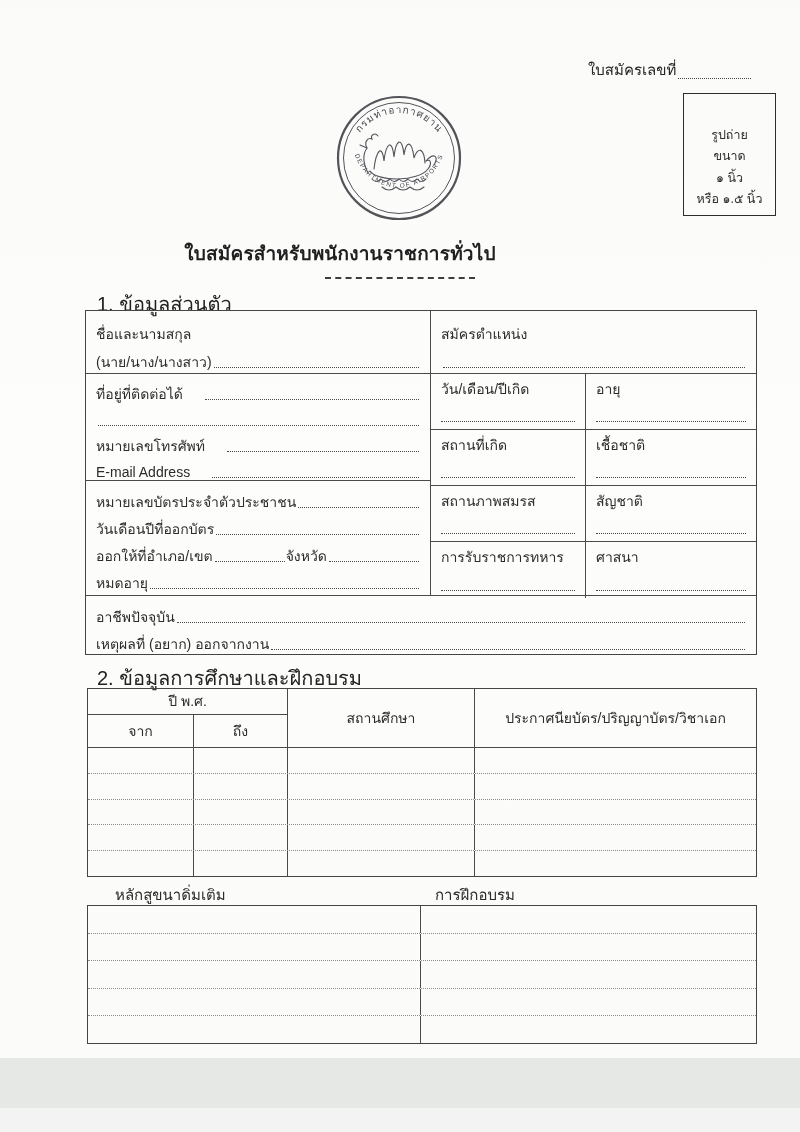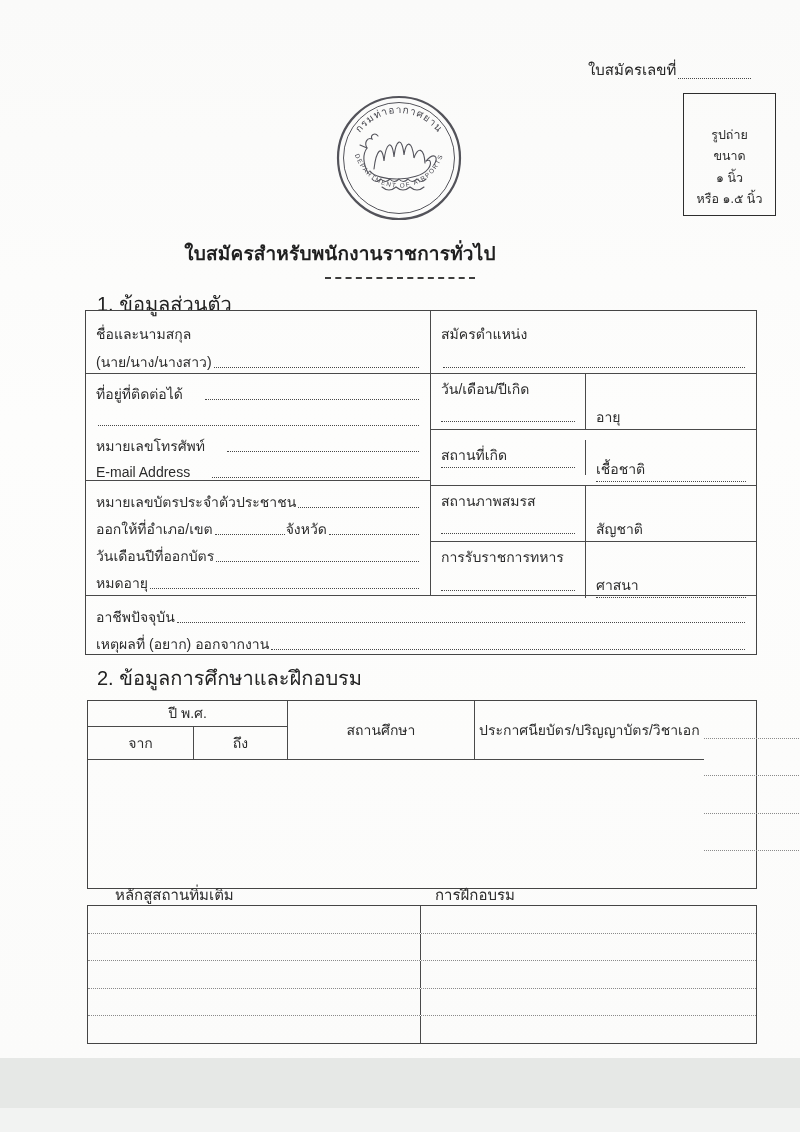--- a/index.html
+++ b/index.html
@@ -30,27 +30,27 @@
   .cellPos{flex:1;}
   .leftcol{width:345px;border-right:1.2px solid #4a4a4a;display:flex;flex-direction:column;box-sizing:border-box;}
   .cellB{height:106px;padding:4px 10px 0;box-sizing:border-box;}
   .cellC{height:115px;border-top:1.2px solid #4a4a4a;padding:4px 10px 0;box-sizing:border-box;}
   .rightcol{flex:1;display:flex;flex-direction:column;}
   .rrow{display:flex;flex:0 0 auto;}
   .rrow + .rrow{border-top:1.2px solid #4a4a4a;}
   .scell{display:flex;flex-direction:column;justify-content:space-between;box-sizing:border-box;padding:6px 10px 7px;}
   .scell .dots{border-bottom:1.5px dotted #474747;height:0;margin-top:2px;}
   .scellL{width:155px;border-right:1.2px solid #4a4a4a;}
-  .scellR{flex:1;margin-top:28px;}
+  .scellR{flex:1;}
   .lh26{height:26px;gap:20px;}
   .lh28{height:28px;}
   .lh27{height:27px;}
 
   
-  .t2{position:absolute;left:87px;top:688px;width:670px;height:189px;border:1.4px solid #454545;box-sizing:border-box;display:flex;flex-direction:row;margin-top:12px;}
+  .t2{position:absolute;left:87px;top:688px;width:670px;height:189px;border:1.4px solid #454545;box-sizing:border-box;display:flex;flex-direction:column;}
   .t2 .hdr{height:58px;display:flex;flex:0 0 auto;border-bottom:1.2px solid #4a4a4a;}
   .yrgrp{width:200px;border-right:1.2px solid #4a4a4a;display:flex;flex-direction:column;box-sizing:border-box;}
   .yrtop{height:25px;border-bottom:1.2px solid #4a4a4a;display:flex;align-items:center;justify-content:center;}
   .yrbot{flex:1;display:flex;}
   .yrfrom{width:106px;border-right:1.2px solid #4a4a4a;display:flex;align-items:center;justify-content:center;box-sizing:border-box;}
   .yrto{flex:1;display:flex;align-items:center;justify-content:center;}
   .schoolh{width:187px;border-right:1.2px solid #4a4a4a;display:flex;align-items:center;justify-content:center;box-sizing:border-box;}
   .certh{flex:1;display:flex;align-items:center;justify-content:center;padding:0 4px;text-align:center;}
   .t2 .bdy{flex:1;display:flex;flex-direction:column;}
   .t2 .erow{flex:1;display:flex;}
@@ -167,47 +167,47 @@
             <span>E-mail Address</span>
             <span class="dl"></span>
           </div>
       </div>
       <div class="cellC thai">
         <div class="fline lh27">
             <span>หมายเลขบัตรประจำตัวประชาชน</span>
             <span class="dl"></span>
           </div>
         <div class="fline lh27">
+            <span>วันเดือนปีที่ออกบัตร</span>
+            <span class="dl"></span>
+          </div>
+        <div class="fline lh27">
             <span>ออกให้ที่อำเภอ/เขต</span>
             <span class="dl fix70"></span>
             <span>จังหวัด</span>
-            <span class="dl"></span>
-          </div>
-        <div class="fline lh27">
-            <span>วันเดือนปีที่ออกบัตร</span>
             <span class="dl"></span>
           </div>
         <div class="fline lh27">
             <span>หมดอายุ</span>
             <span class="dl"></span>
           </div>
       </div>
     </div>
     <div class="rightcol">
       <div class="rrow" style="height:55px;">
         <div class="scell scellL thai">
             <span>วัน/เดือน/ปีเกิด</span>
             <span class="dots"></span>
           </div>
         <div class="scell scellR thai">
             <span>อายุ</span>
             <span class="dots"></span>
           </div>
       </div>
-      <div class="rrow" style="height:55px;align-items:center;">
+      <div class="rrow" style="height:55px;">
         <div class="scell scellL thai">
             <span>สถานที่เกิด</span>
             <span class="dots"></span>
           </div>
         <div class="scell scellR thai">
             <span>เชื้อชาติ</span>
             <span class="dots"></span>
           </div>
       </div>
       <div class="rrow" style="height:55px;">
@@ -286,21 +286,21 @@
       </div>
     <div class="erow">
         <div class="ec1"></div>
         <div class="ec2"></div>
         <div class="ec3"></div>
         <div class="ec4"></div>
       </div>
   </div>
 </div>
 
-<div class="abs tlabel" style="left:115px;top:883px;">หลักสูสถานทิ่มเติม</div>
+<div class="abs tlabel" style="left:115px;top:883px;">หลักสูขนาดิ่มเติม</div>
 <div class="abs tlabel" style="left:435px;top:883px;">การฝึกอบรม</div>
 
 <div class="t3">
   <div class="trow">
       <div class="tc1"></div>
       <div class="tc2"></div>
     </div>
   <div class="trow">
       <div class="tc1"></div>
       <div class="tc2"></div>

